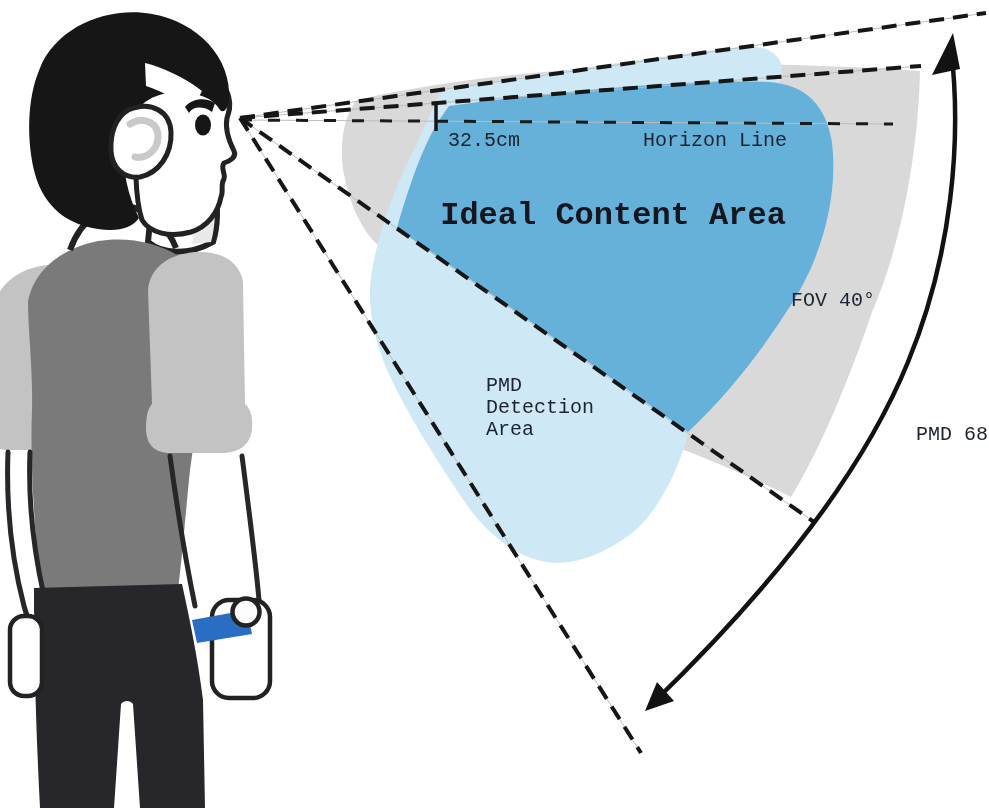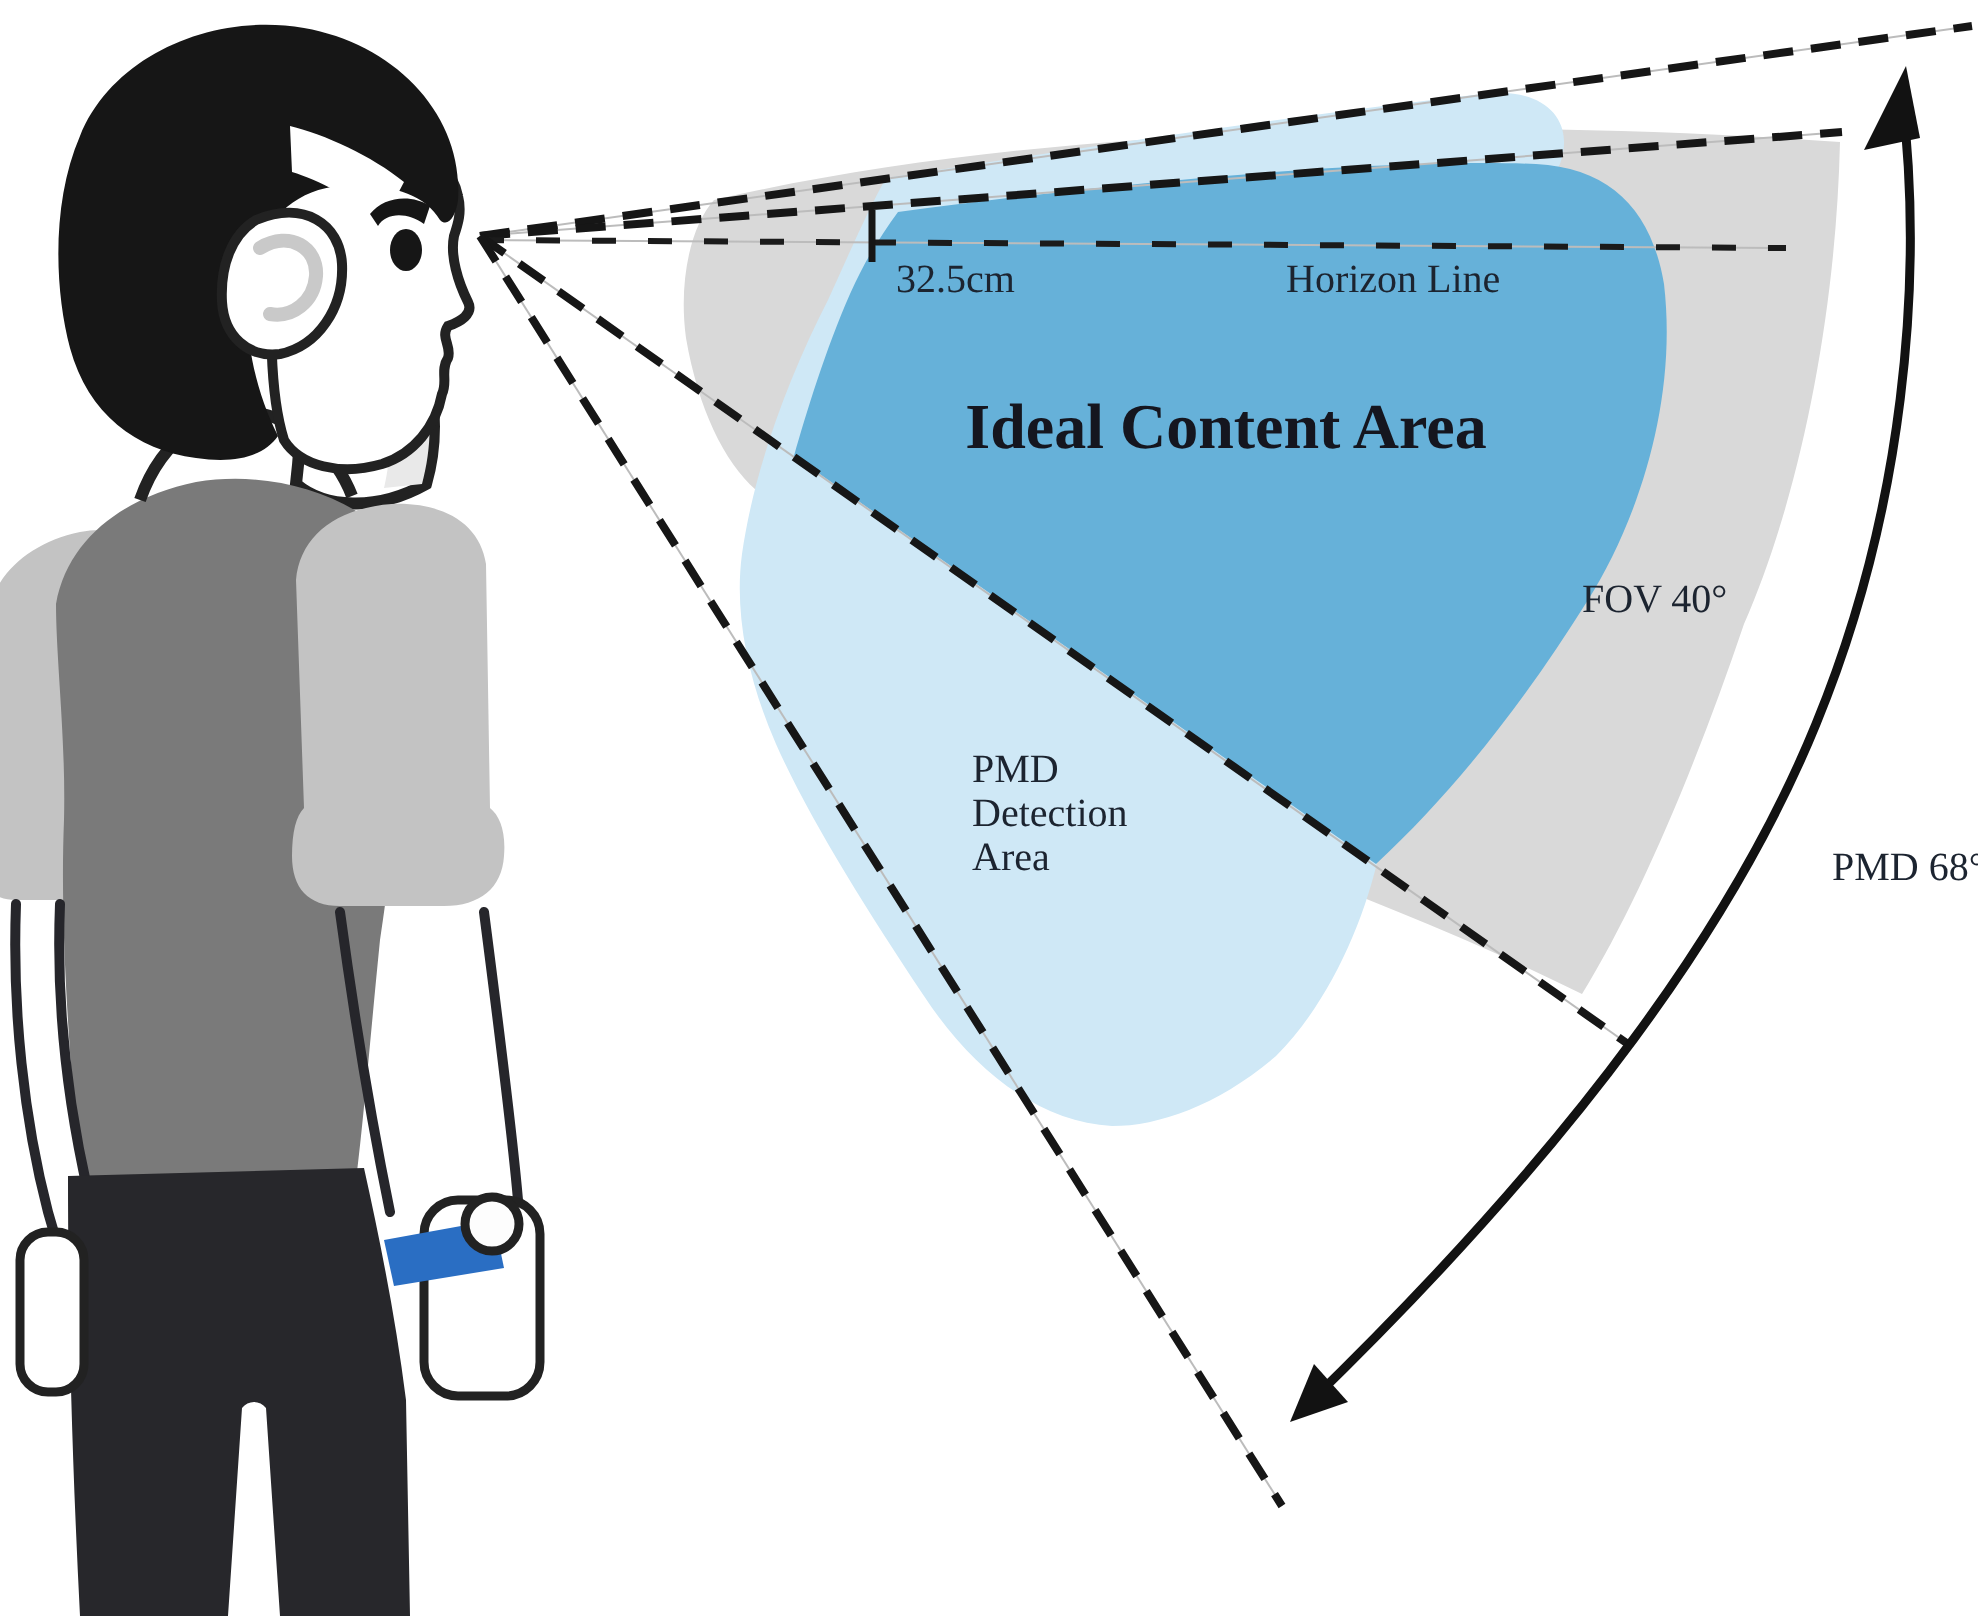--- a/index.html
+++ b/index.html
@@ -2,21 +2,21 @@
 <html><head>
 <meta charset="utf-8">
 <style>
   html, body { margin: 0; padding: 0; background: #ffffff; }
   .stage {
     position: relative;
     width: 989px;
     height: 808px;
     background: #ffffff;
     overflow: hidden;
-    font-family: Liberation Serif, serif;
+    font-family: Liberation Mono, monospace;
   }
   svg { position: absolute; left: 0; top: 0; display: block; }
 
   .hairline { stroke: #bcbcbc; stroke-width: 1; fill: none; }
   .gaze-dash { stroke: #161616; stroke-width: 4; fill: none; stroke-dasharray: 15 9; }
   .horizon-dash { stroke: #1b1b1b; stroke-width: 3; fill: none; stroke-dasharray: 12 16; }
   .arc-line { stroke: #121212; stroke-width: 4.5; fill: none; }
   .outline { stroke: #222222; fill: none; }
   .lbl { font-size: 20px; }
   .title { font-size: 32px; font-weight: bold; }

